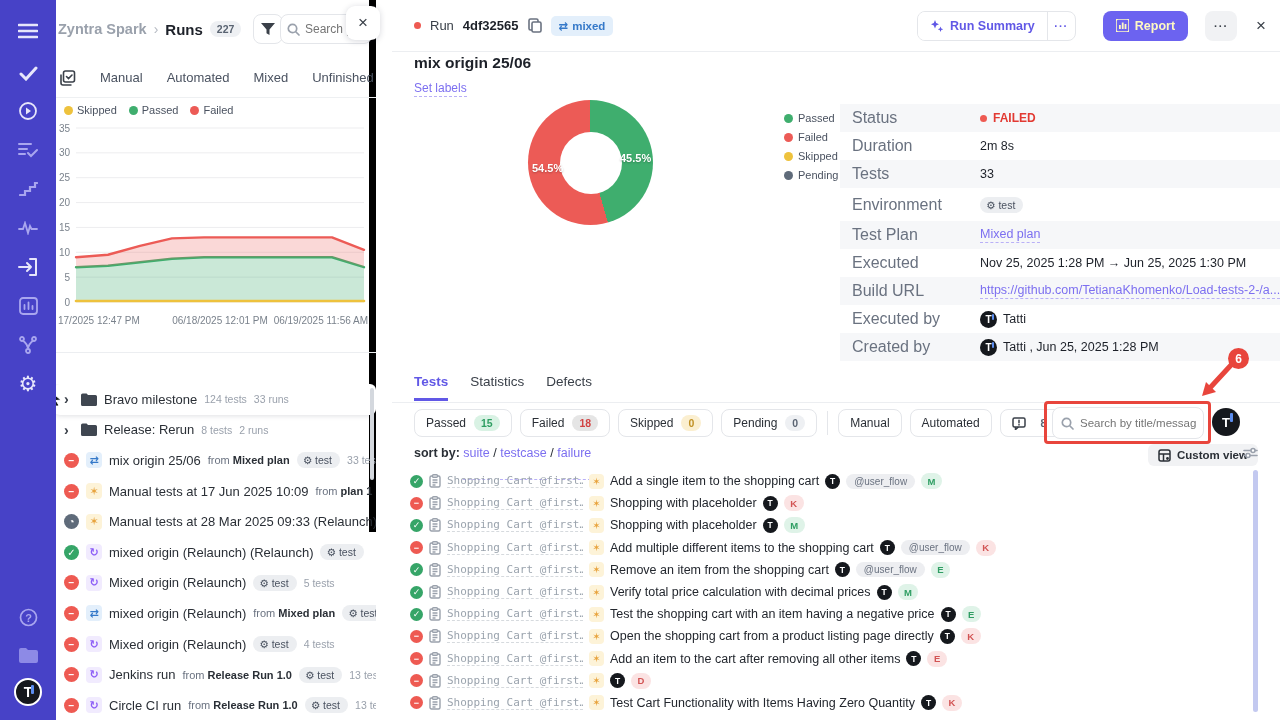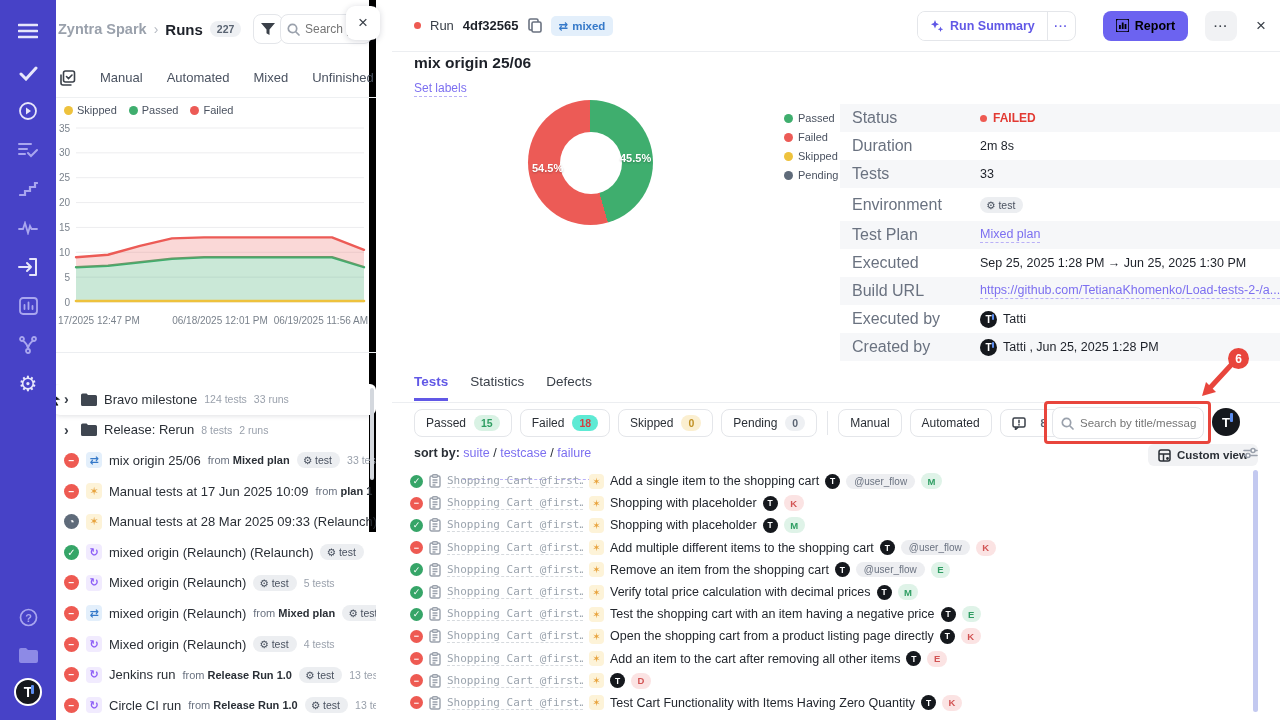--- a/index.html
+++ b/index.html
@@ -63,21 +63,21 @@
   .m-head { position:absolute; left:0; top:0; width:888px; height:52px; border-bottom:1px solid #eceef1; display:flex; align-items:center; padding:0 14px 0 22px; gap:9px; }
   .dot7 { width:7px; height:7px; border-radius:50%; background:#ee5a52; }
   .run-lbl { font-size:13px; color:#3a4049; }
   .run-id { font-size:13px; font-weight:bold; color:#1d2129; }
   .copy-btn { color:#6a7280; display:flex; cursor:pointer; }
   .mixed-badge { background:#e3effb; color:#3579c9; font-size:11.5px; border-radius:5px; padding:3px 8px; display:flex; gap:4px; align-items:center; font-weight:bold; }
   .m-head .spacer { flex:1; }
   .btn-group { display:flex; align-items:center; border:1px solid #e4e6ea; border-radius:8px; height:30px; overflow:hidden; }
   .btn-summary { display:flex; align-items:center; gap:6px; padding:0 12px; color:#6158e6; font-size:12.5px; font-weight:bold; cursor:pointer; height:100%; background:#fff; }
   .btn-dots-in { width:28px; height:100%; border-left:1px solid #e4e6ea; display:flex; align-items:center; justify-content:center; color:#6158e6; font-weight:bold; cursor:pointer; letter-spacing:1px; font-size:11px; }
-  .btn-report { background:#6c63f0; color:#000000; height:30px; border-radius:8px; display:flex; align-items:center; gap:6px; padding:0 13px; font-size:12.5px; font-weight:bold; cursor:pointer; margin-left:18px; }
+  .btn-report { background:#6c63f0; color:#fef9c3; height:30px; border-radius:8px; display:flex; align-items:center; gap:6px; padding:0 13px; font-size:12.5px; font-weight:bold; cursor:pointer; margin-left:18px; }
   .btn-dots { background:#f1f2f4; height:30px; width:32px; border-radius:8px; display:flex; align-items:center; justify-content:center; color:#3a4049; font-weight:bold; cursor:pointer; letter-spacing:1px; font-size:11px; margin-left:8px; }
   .m-close { margin-left:10px; font-size:17px; color:#3a4049; cursor:pointer; }
 
   .m-title { position:absolute; left:22px; top:54px; font-size:15.5px; font-weight:bold; color:#1d2129; }
   .set-labels { position:absolute; left:22px; top:81px; font-size:12px; color:#7c6ff0; border-bottom:1px dashed #b9b0f7; cursor:pointer; padding-bottom:1px; }
 
   
   .donut { position:absolute; left:136px; top:100px; width:125px; height:125px; border-radius:50%; }
   .donut::after { content:""; position:absolute; left:50%; top:50%; width:62px; height:62px; margin:-31px 0 0 -31px; background:#fff; border-radius:50%; }
   .donut-lbl { position:absolute; color:#fff; font-size:11px; font-weight:bold; text-shadow:0 1px 2px rgba(0,0,0,.25); z-index:2; }
@@ -98,21 +98,21 @@
   
   .m-tabs { position:absolute; left:22px; top:374px; display:flex; gap:22px; font-size:13.5px; color:#2a2f36; font-weight:bold; }
   .m-tab { padding-bottom:9px; cursor:pointer; }
   .m-tab.active { color:#6158e6; border-bottom:3px solid #6158e6; }
   .m-tabline { position:absolute; left:0; top:402px; width:888px; height:1px; background:#eceef1; }
 
   .chips { position:absolute; left:22px; top:409px; display:flex; align-items:center; gap:8px; }
   .chip { height:28px; border:1px solid #e4e6ea; border-radius:8px; background:#fff; display:flex; align-items:center; gap:8px; padding:0 11px; font-size:12px; color:#2a2f36; cursor:pointer; white-space:nowrap; }
   .cnt { border-radius:9px; font-size:10.5px; padding:2px 7px; font-weight:bold; }
   .cnt.green { background:#d9f2e4; color:#2f9e63; }
-  .cnt.red { background:#5eead4; color:#d14343; }
+  .cnt.red { background:#e5e5e5; color:#d14343; }
   .cnt.yellow { background:#fbefd0; color:#c09023; }
   .cnt.gray { background:#eef0f3; color:#5a6472; }
   .vdiv { width:1px; height:24px; background:#e4e6ea; margin:0 2px; }
   .chip .cico { color:#3a4049; display:flex; }
 
   .m-search { position:absolute; left:660px; top:407px; width:152px; height:32px; border:1px solid #e4e6ea; border-radius:8px; display:flex; align-items:center; gap:6px; padding:0 8px; color:#9aa1ac; background:#fff; }
   .m-search input { border:none; outline:none; width:116px; font-size:11.5px; color:#555; background:transparent; font-family:inherit; }
   .m-avatar { position:absolute; left:820px; top:408px; width:28px; height:28px; border-radius:50%; background:#15181d; color:#fff; font-size:13px; font-weight:bold; display:flex; align-items:center; justify-content:center; }
   .m-avatar i { position:absolute; right:7px; top:5px; width:3px; height:9px; background:#5b8def; font-style:normal; border-radius:1px; }
 
@@ -594,21 +594,21 @@
     </div>
     <div class="drow alt">
       <div class="dlabel">Test Plan</div>
       <div class="dvalue">
           <span class="dlink">Mixed plan</span>
         </div>
     </div>
     <div class="drow">
       <div class="dlabel">Executed</div>
       <div class="dvalue">
-          <span>Sep 25, 2025 1:28 PM → Jun 25, 2025 1:30 PM</span>
+          <span>Nov 25, 2025 1:28 PM → Jun 25, 2025 1:30 PM</span>
         </div>
     </div>
     <div class="drow alt">
       <div class="dlabel">Build URL</div>
       <div class="dvalue">
           <span class="dlink mono-ell">https://github.com/TetianaKhomenko/Load-tests-2-/a...</span>
         </div>
     </div>
     <div class="drow">
       <div class="dlabel">Executed by</div>

